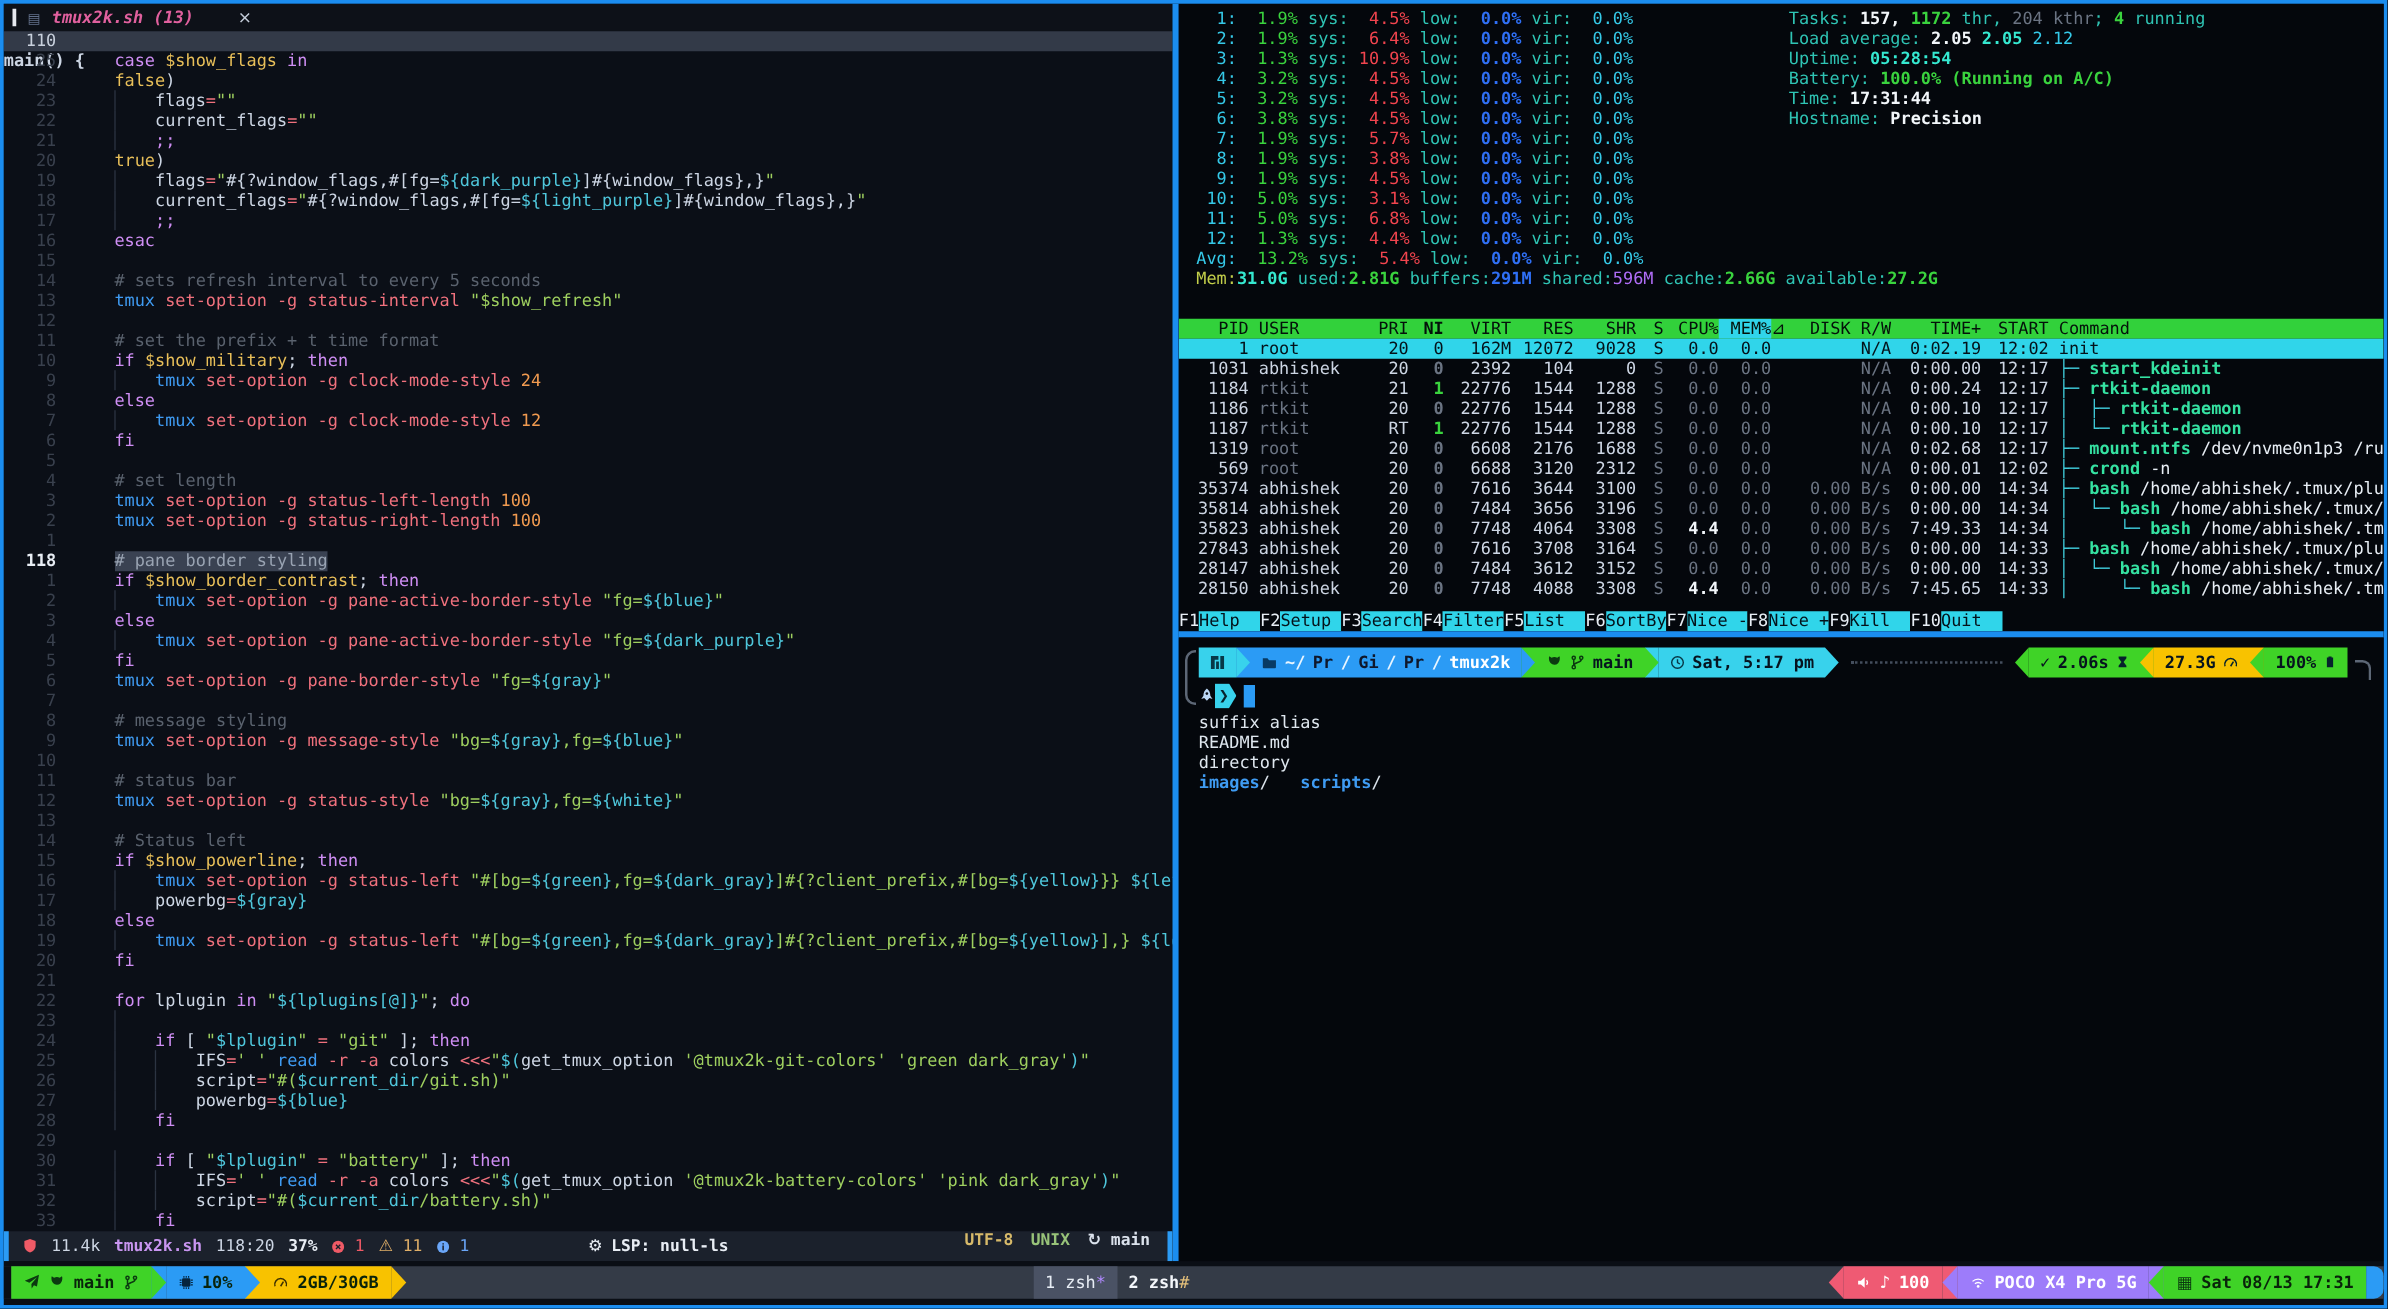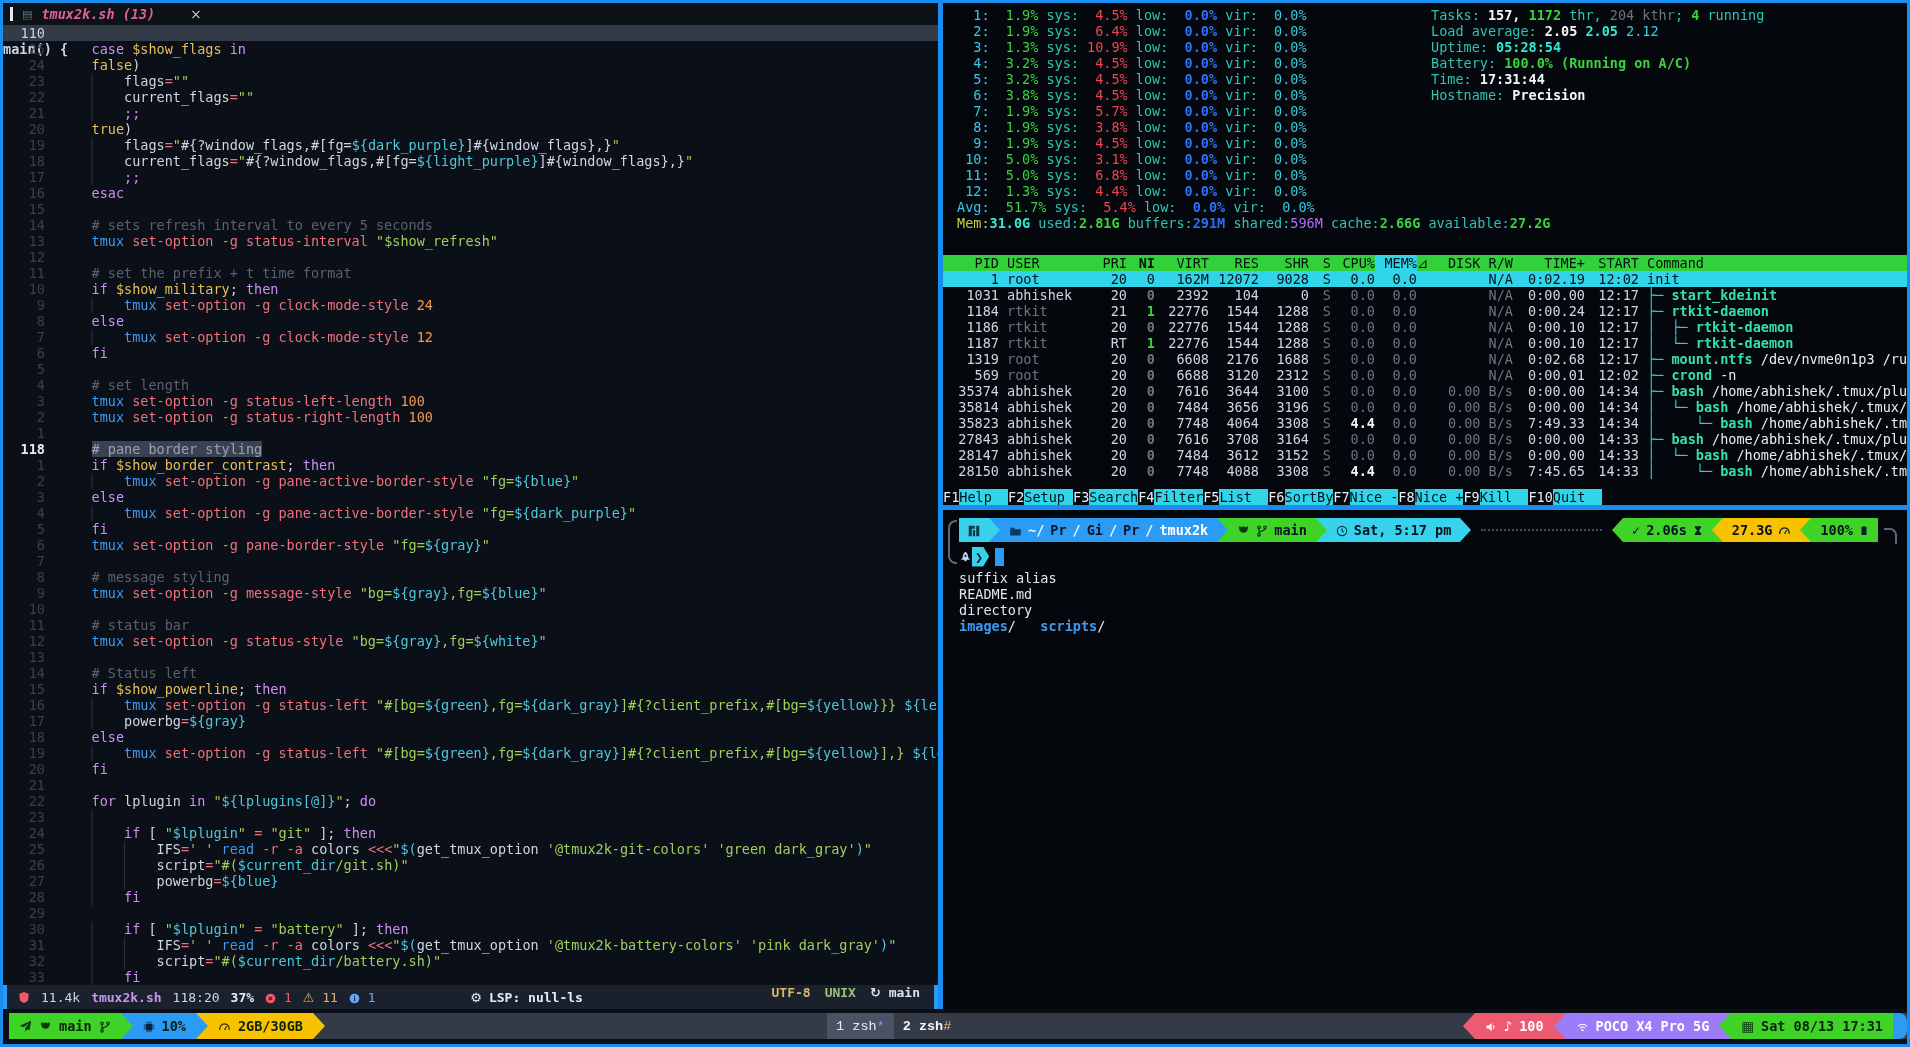--- a/index.html
+++ b/index.html
@@ -101,21 +101,21 @@
   .sl-branch{color:#dbe2ec;font-weight:bold;}
 
   
   #gap{left:0;top:1006px;width:1904px;height:4px;background:#0a0e15;}
   #tbar{left:0;top:1010px;width:1904px;height:26px;background:#343b47;display:flex;align-items:center;}
   .tseg{height:26px;display:flex;align-items:center;gap:7px;padding:0 10px;color:#09230b;font-weight:bold;}
   .tArrR{width:0;height:0;border-top:13px solid transparent;border-bottom:13px solid transparent;
          border-left:12px solid transparent;flex:none;}
   .tArrL{width:0;height:0;border-top:13px solid transparent;border-bottom:13px solid transparent;
          border-right:12px solid transparent;flex:none;}
-  .win{height:26px;display:flex;align-items:center;padding:0 9px;color:#e7edf5;gap:0;font-family:Liberation Mono, monospace;}
+  .win{height:26px;display:flex;align-items:center;padding:0 9px;color:#e7edf5;gap:0;}
   .win.active{background:#4a5264;}
   .wflag1{color:#b18aff;} .wflag2{color:#e5c07b;}
   .spacer{flex:1;}
   .endcap{width:14px;height:26px;background:#2b9bf5;border-radius:0 8px 8px 0;flex:none;}
   .wseg-light{color:#f4f7fb;}
 </style>
 </head>
 <body>
 
 <div class="screen">
@@ -200,21 +200,21 @@
         <div class="cpuline"><span class="cid">  3:</span><span class="cu">  1.3%</span><span class="clb"> sys:</span><span class="cs"> 10.9%</span><span class="clb"> low:</span><span class="clw">  0.0%</span><span class="clb"> vir:</span><span class="cv">  0.0%</span></div>
         <div class="cpuline"><span class="cid">  4:</span><span class="cu">  3.2%</span><span class="clb"> sys:</span><span class="cs">  4.5%</span><span class="clb"> low:</span><span class="clw">  0.0%</span><span class="clb"> vir:</span><span class="cv">  0.0%</span></div>
         <div class="cpuline"><span class="cid">  5:</span><span class="cu">  3.2%</span><span class="clb"> sys:</span><span class="cs">  4.5%</span><span class="clb"> low:</span><span class="clw">  0.0%</span><span class="clb"> vir:</span><span class="cv">  0.0%</span></div>
         <div class="cpuline"><span class="cid">  6:</span><span class="cu">  3.8%</span><span class="clb"> sys:</span><span class="cs">  4.5%</span><span class="clb"> low:</span><span class="clw">  0.0%</span><span class="clb"> vir:</span><span class="cv">  0.0%</span></div>
         <div class="cpuline"><span class="cid">  7:</span><span class="cu">  1.9%</span><span class="clb"> sys:</span><span class="cs">  5.7%</span><span class="clb"> low:</span><span class="clw">  0.0%</span><span class="clb"> vir:</span><span class="cv">  0.0%</span></div>
         <div class="cpuline"><span class="cid">  8:</span><span class="cu">  1.9%</span><span class="clb"> sys:</span><span class="cs">  3.8%</span><span class="clb"> low:</span><span class="clw">  0.0%</span><span class="clb"> vir:</span><span class="cv">  0.0%</span></div>
         <div class="cpuline"><span class="cid">  9:</span><span class="cu">  1.9%</span><span class="clb"> sys:</span><span class="cs">  4.5%</span><span class="clb"> low:</span><span class="clw">  0.0%</span><span class="clb"> vir:</span><span class="cv">  0.0%</span></div>
         <div class="cpuline"><span class="cid"> 10:</span><span class="cu">  5.0%</span><span class="clb"> sys:</span><span class="cs">  3.1%</span><span class="clb"> low:</span><span class="clw">  0.0%</span><span class="clb"> vir:</span><span class="cv">  0.0%</span></div>
         <div class="cpuline"><span class="cid"> 11:</span><span class="cu">  5.0%</span><span class="clb"> sys:</span><span class="cs">  6.8%</span><span class="clb"> low:</span><span class="clw">  0.0%</span><span class="clb"> vir:</span><span class="cv">  0.0%</span></div>
         <div class="cpuline"><span class="cid"> 12:</span><span class="cu">  1.3%</span><span class="clb"> sys:</span><span class="cs">  4.4%</span><span class="clb"> low:</span><span class="clw">  0.0%</span><span class="clb"> vir:</span><span class="cv">  0.0%</span></div>
-        <div class="cpuline"><span class="cid">Avg:</span><span class="cu">  51.7%</span><span class="clb"> sys:</span><span class="cs">  5.4%</span><span class="clb"> low:</span><span class="clw">  0.0%</span><span class="clb"> vir:</span><span class="cv">  0.0%</span></div>
+        <div class="cpuline"><span class="cid">Avg:</span><span class="cu">  13.2%</span><span class="clb"> sys:</span><span class="cs">  5.4%</span><span class="clb"> low:</span><span class="clw">  0.0%</span><span class="clb"> vir:</span><span class="cv">  0.0%</span></div>
       </div>
     <div id="memline"><span class="meml">Mem:</span><span class="memv">31.0G</span><span class="lbl"> used:</span><span class="gb">2.81G</span><span class="lbl"> buffers:</span><span class="clw">291M</span><span class="lbl"> shared:</span><span style="color: rgb(176, 109, 247);">596M</span><span class="lbl"> cache:</span><span class="gb">2.66G</span><span class="lbl"> available:</span><span class="gb">27.2G</span></div>
     <div id="hinfo">
         <div class="hline"><span class="lbl">Tasks: </span><span class="wb">157, </span><span class="gb">1172</span><span class="lbl"> thr, </span><span class="dim">204 kthr</span><span class="lbl">; </span><span class="gb">4</span><span class="lbl"> running</span></div>
         <div class="hline"><span class="lbl">Load average: </span><span class="wb">2.05 </span><span class="tb">2.05 </span><span class="tl">2.12</span></div>
         <div class="hline"><span class="lbl">Uptime: </span><span class="tb">05:28:54</span></div>
         <div class="hline"><span class="lbl">Battery: </span><span class="gb">100.0% (Running on A/C)</span></div>
         <div class="hline"><span class="lbl">Time: </span><span class="wb">17:31:44</span></div>
         <div class="hline"><span class="lbl">Hostname: </span><span class="wb">Precision</span></div>
       </div>

